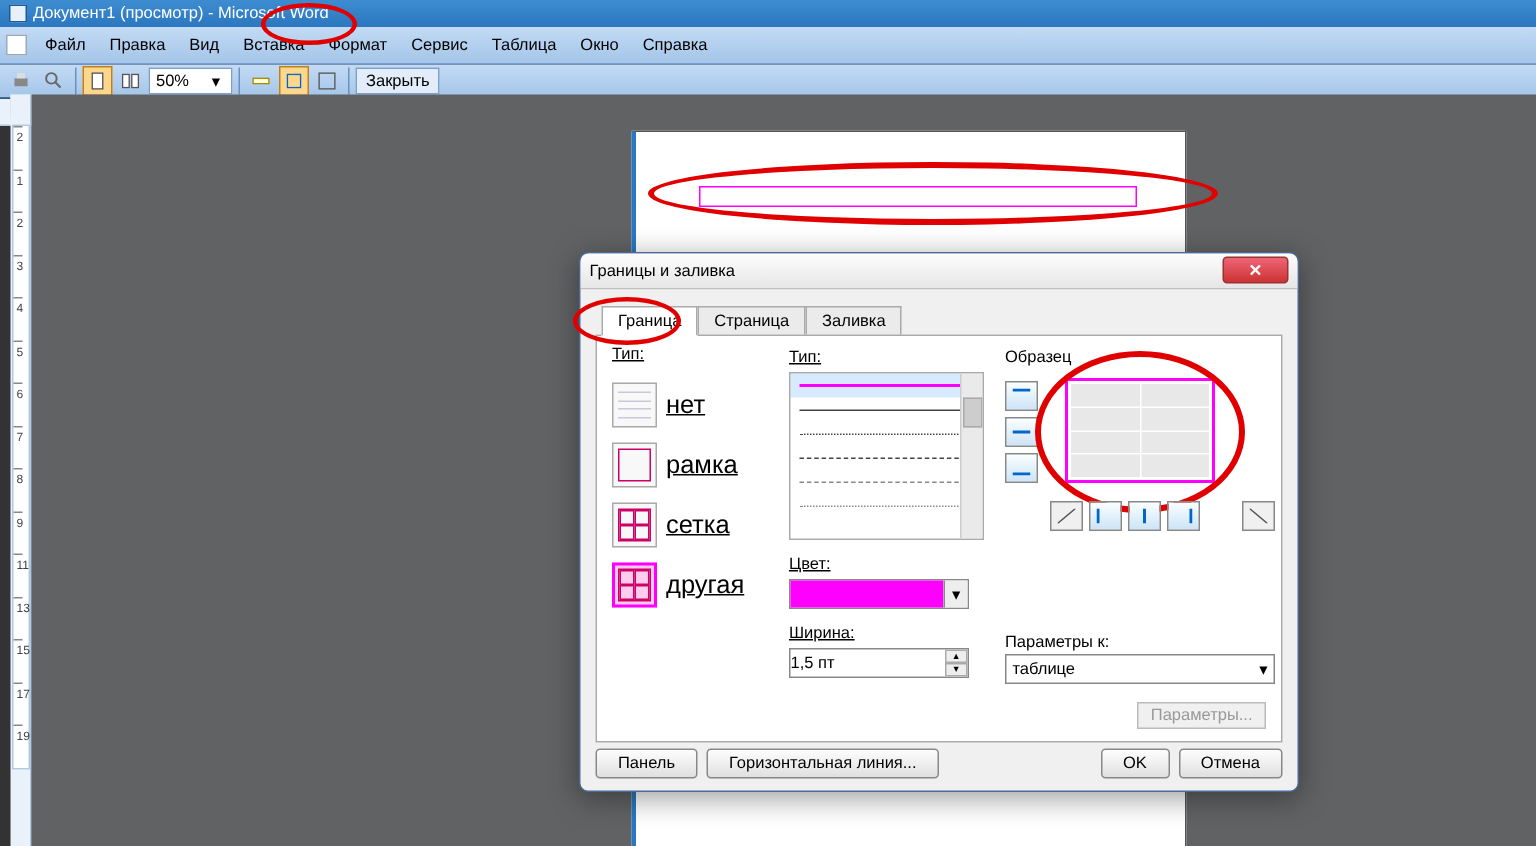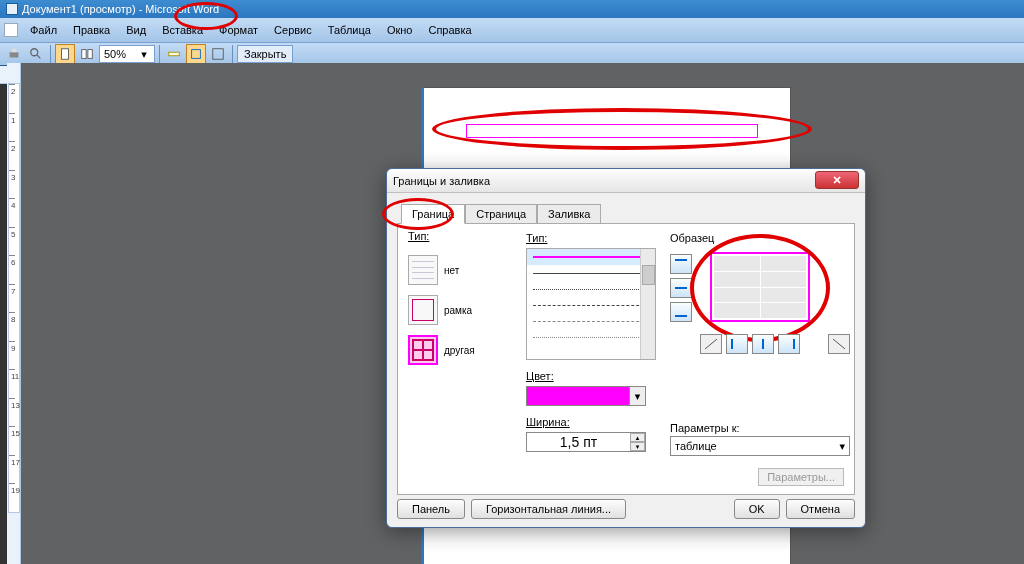--- a/index.html
+++ b/index.html
@@ -56,21 +56,21 @@
 .section-label { font-size:11px; text-decoration: underline; margin-bottom:4px;}
 .types-col { position:absolute; left:10px; top:28px; width:110px;}
 .type-row { display:flex; align-items:center; gap:6px; height:36px; margin-bottom:4px;}
 .type-icon { width:30px; height:30px; border:1px solid #aaa; background:#f8f8f8; display:flex; align-items:center; justify-content:center; position:relative;}
 .type-icon.sel { border:2px solid #f0f; background:#fce;}
 .type-lines { width:22px; height:22px; display:flex; flex-direction:column; justify-content:space-around;}
 .type-lines span{ height:1px; background:#c8c8d8;}
 .type-box { width:22px; height:22px; border:1px solid #c06;}
 .type-grid { width:22px; height:22px; border:1px solid #c06; display:grid; grid-template:1fr 1fr/1fr 1fr;}
 .type-grid span{ border:1px solid #c06;}
-.type-label{ font-size:10px;}
+.type-label{ font-size:17px;text-decoration:underline;}
 
 .style-col { position:absolute; left:128px; top:8px; width:130px;}
 .style-list { border:1px solid #aaa; height:112px; background:#fff; overflow:hidden; position:relative;}
 .style-item { height:16px; display:flex; align-items:center; padding:0 6px;}
 .style-item .line{ flex:1; height:0;}
 .style-item.sel { background:#3399ff33;}
 .style-item .solid{ border-top:2px solid #f0f;}
 .style-item .s1{ border-top:1px solid #444;}
 .style-item .s2{ border-top:1px dotted #444;}
 .style-item .s3{ border-top:1px dashed #444;}
@@ -78,21 +78,21 @@
 .style-item .s5{ border-top:1px dotted #888;}
 .style-scroll{ position:absolute; right:0; top:0; width:15px; height:100%; background:#eaeaea; border-left:1px solid #ccc;}
 .style-scroll .thumb{ width:13px; height:20px; background:#cdcdcd; border:1px solid #aaa; margin:16px auto 0;}
 
 .color-row { margin-top:10px;}
 .color-picker { display:flex; width:120px; height:20px; border:1px solid #888;}
 .color-swatch{ flex:1; background:#f0f;}
 .color-dd{ width:16px; background:#eee; border-left:1px solid #888; display:flex; align-items:center; justify-content:center;}
 .width-row{ margin-top:10px;}
 .width-spin{ display:flex; width:120px; height:20px; border:1px solid #888; background:#fff; align-items:center;}
-.width-val{ flex:1; text-align:center; font-size:14px;}
+.width-val{ flex:1; font-size:11px;}
 .width-btns{ width:15px; display:flex; flex-direction:column;}
 .width-btns span{ height:9px; background:#eee; border:1px solid #aaa; font-size:7px; text-align:center; line-height:7px;}
 
 .preview-col{ position:absolute; left:272px; top:8px; width:180px;}
 .preview-hint{ font-size:10px; text-align:center; color:#333; margin:4px 0 6px;}
 .preview-box{ position:relative; height:110px;}
 .side-btns{ position:absolute; left:0; top:10px; display:flex; flex-direction:column; gap:4px;}
 .pbtn{ width:22px; height:20px; border:1px solid #888; background:linear-gradient(#fafeff,#cde4f7); display:flex; align-items:center; justify-content:center;}
 .pbtn.plain{ background:#f0f0f0;}
 .preview-area{ position:absolute; left:30px; top:0; width:120px; height:90px;}
@@ -318,20 +318,31 @@
             </div>
           <span class="type-label">нет</span>
         </div>
         <div class="type-row">
           <div class="type-icon">
               <div class="type-box"></div>
             </div>
           <span class="type-label">рамка</span>
         </div>
         <div class="type-row">
+          <div class="type-icon">
+              <div class="type-grid">
+                <span></span>
+                <span></span>
+                <span></span>
+                <span></span>
+              </div>
+            </div>
+          <span class="type-label">сетка</span>
+        </div>
+        <div class="type-row">
           <div class="type-icon sel">
               <div class="type-grid">
                 <span></span>
                 <span></span>
                 <span></span>
                 <span></span>
               </div>
             </div>
           <span class="type-label">другая</span>
         </div>

